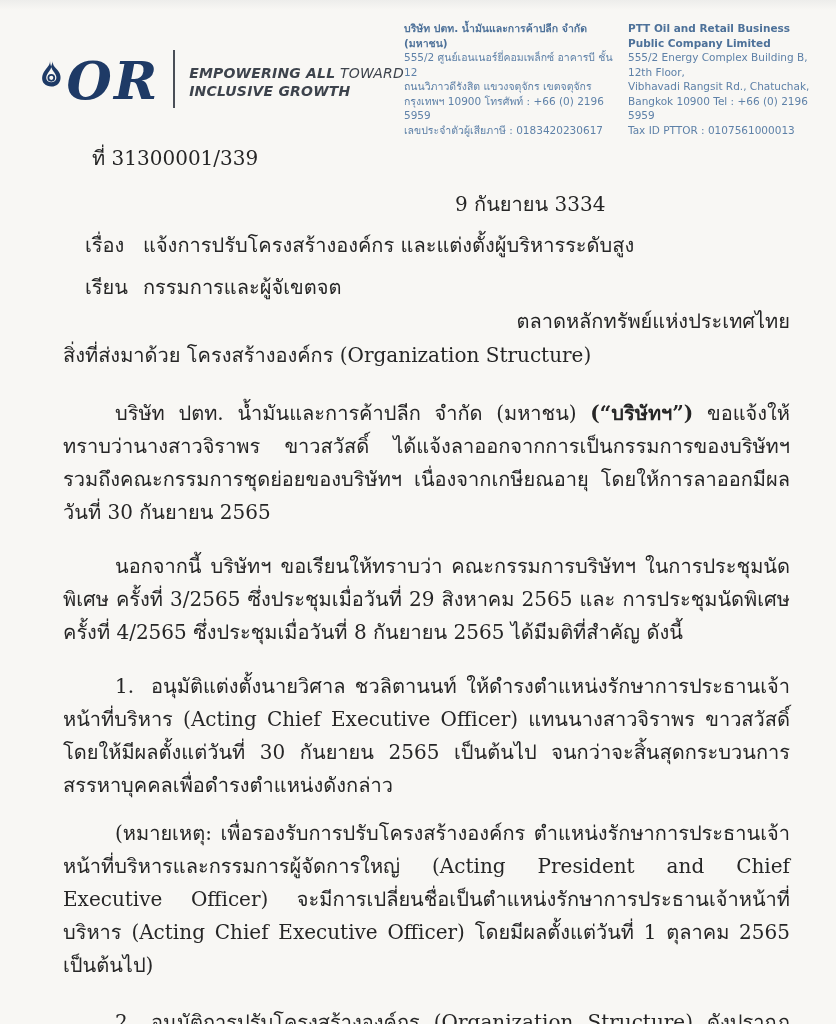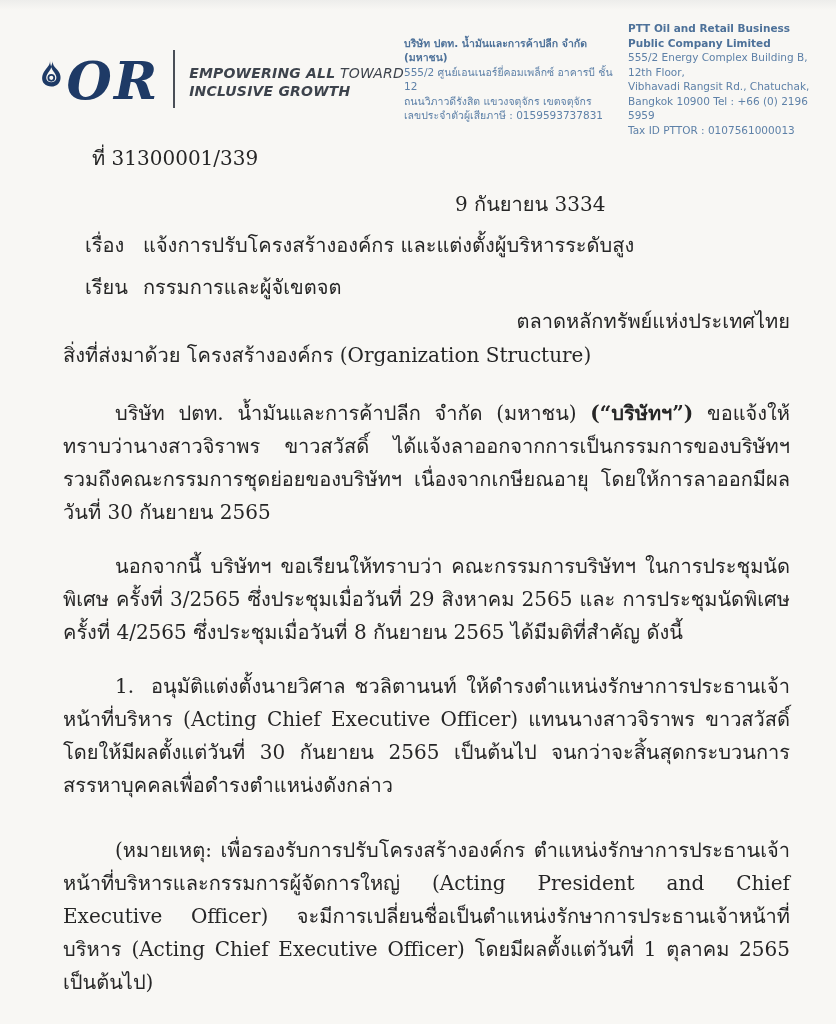--- a/index.html
+++ b/index.html
@@ -59,21 +59,21 @@
   .row { display: flex; margin-top: 7px; }
   .row .label { margin-left: 22px; width: 58px; flex: 0 0 auto; }
   .subject-row { margin-top: 8px; }
   .to-row { margin-top: 9px; }
   .to-line2 { margin: 1px 0 0 87px; text-align: right; }
   .attach-line { margin-top: 1px; }
   .para { text-align: justify; text-indent: 52px; }
   .p1 { margin-top: 25px; }
   .p2 { margin-top: 21px; }
   .item1 { margin-top: 21px; }
-  .note { margin-top: 32px; }
+  .note { margin-top: 15px; }
   .item2 { margin-top: 24px; }
   .num { margin-right: 17px; }
   .bold { font-weight: bold; }
 </style>
 </head>
 <body>
 
 <div class="page">
 
   <div class="letterhead">
@@ -101,21 +101,22 @@
       <div class="tagline">
         <span class="bold">EMPOWERING ALL</span><span> TOWARD</span><br>
         <span class="bold">INCLUSIVE GROWTH</span>
       </div>
     </div>
 
     <div class="addr addr-th">
       <div class="addr-line1">บริษัท ปตท. น้ำมันและการค้าปลีก จำกัด (มหาชน)</div>
       <div>555/2 ศูนย์เอนเนอร์ยี่คอมเพล็กซ์ อาคารบี ชั้น 12</div>
       <div>ถนนวิภาวดีรังสิต แขวงจตุจักร เขตจตุจักร</div>
-      <div>เลขประจำตัวผู้เสียภาษี : 0159593737831</div>
+      <div>กรุงเทพฯ 10900 โทรศัพท์ : +66 (0) 2196 5959</div>
+      <div>เลขประจำตัวผู้เสียภาษี : 0183420230617</div>
     </div>
 
     <div class="addr addr-en">
       <div class="addr-line1">PTT Oil and Retail Business Public Company Limited</div>
       <div>555/2 Energy Complex Building B, 12th Floor,</div>
       <div>Vibhavadi Rangsit Rd., Chatuchak,</div>
       <div>Bangkok 10900 Tel : +66 (0) 2196 5959</div>
       <div>Tax ID PTTOR : 0107561000013</div>
     </div>
   </div>

